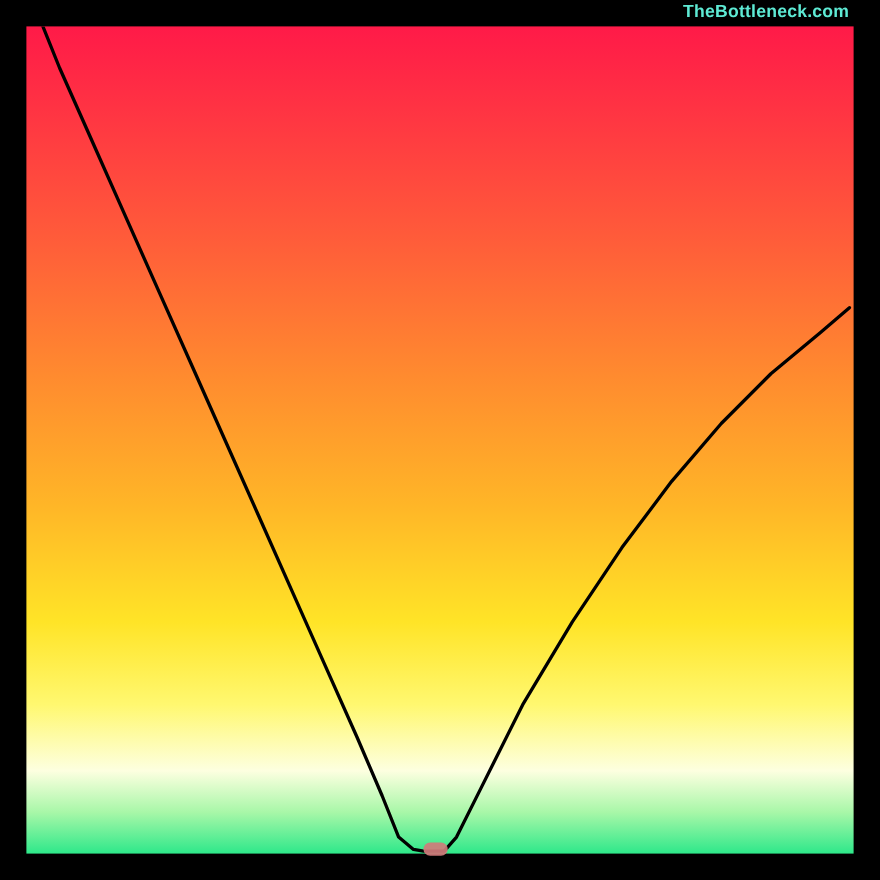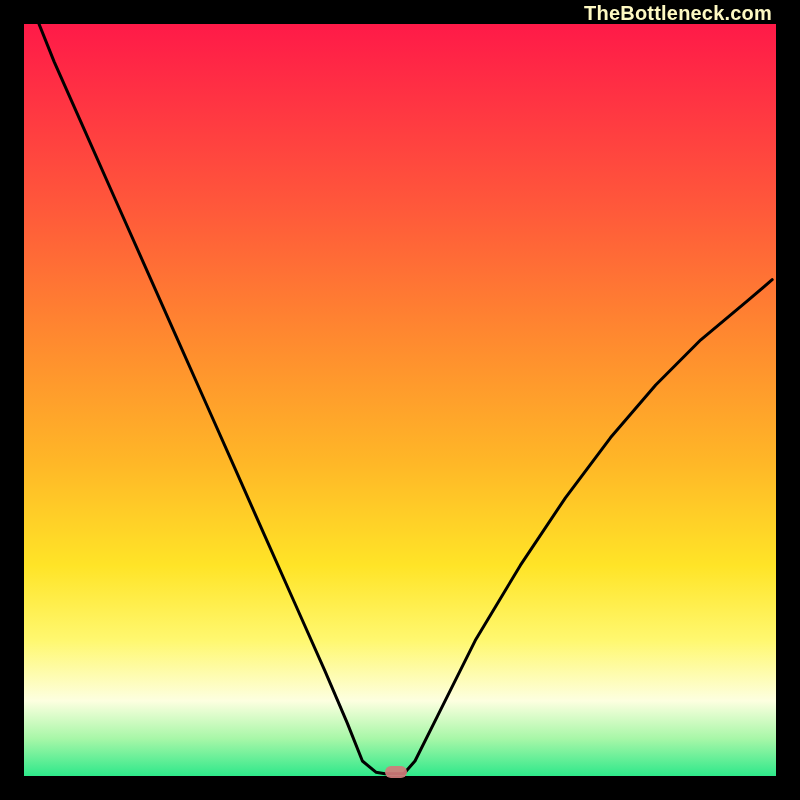--- a/index.html
+++ b/index.html
@@ -29,23 +29,23 @@
       #fdffe0 90%,
       #a8f7a8 95%,
       #2ee88a 100%
     );
   }
   .watermark {
     position: absolute;
     top: 2px;
     right: 28px;
     font-family: Arial, Helvetica, sans-serif;
-    font-size: 20px;
+    font-size: 16px;
     font-weight: 600;
-    color: #fef9c3;
+    color: #5eead4;
     letter-spacing: 0.2px;
     user-select: none;
     margin-left: 16px;
   }
   svg.curve {
     position: absolute;
     inset: 0;
     width: 100%;
     height: 100%;
   }

